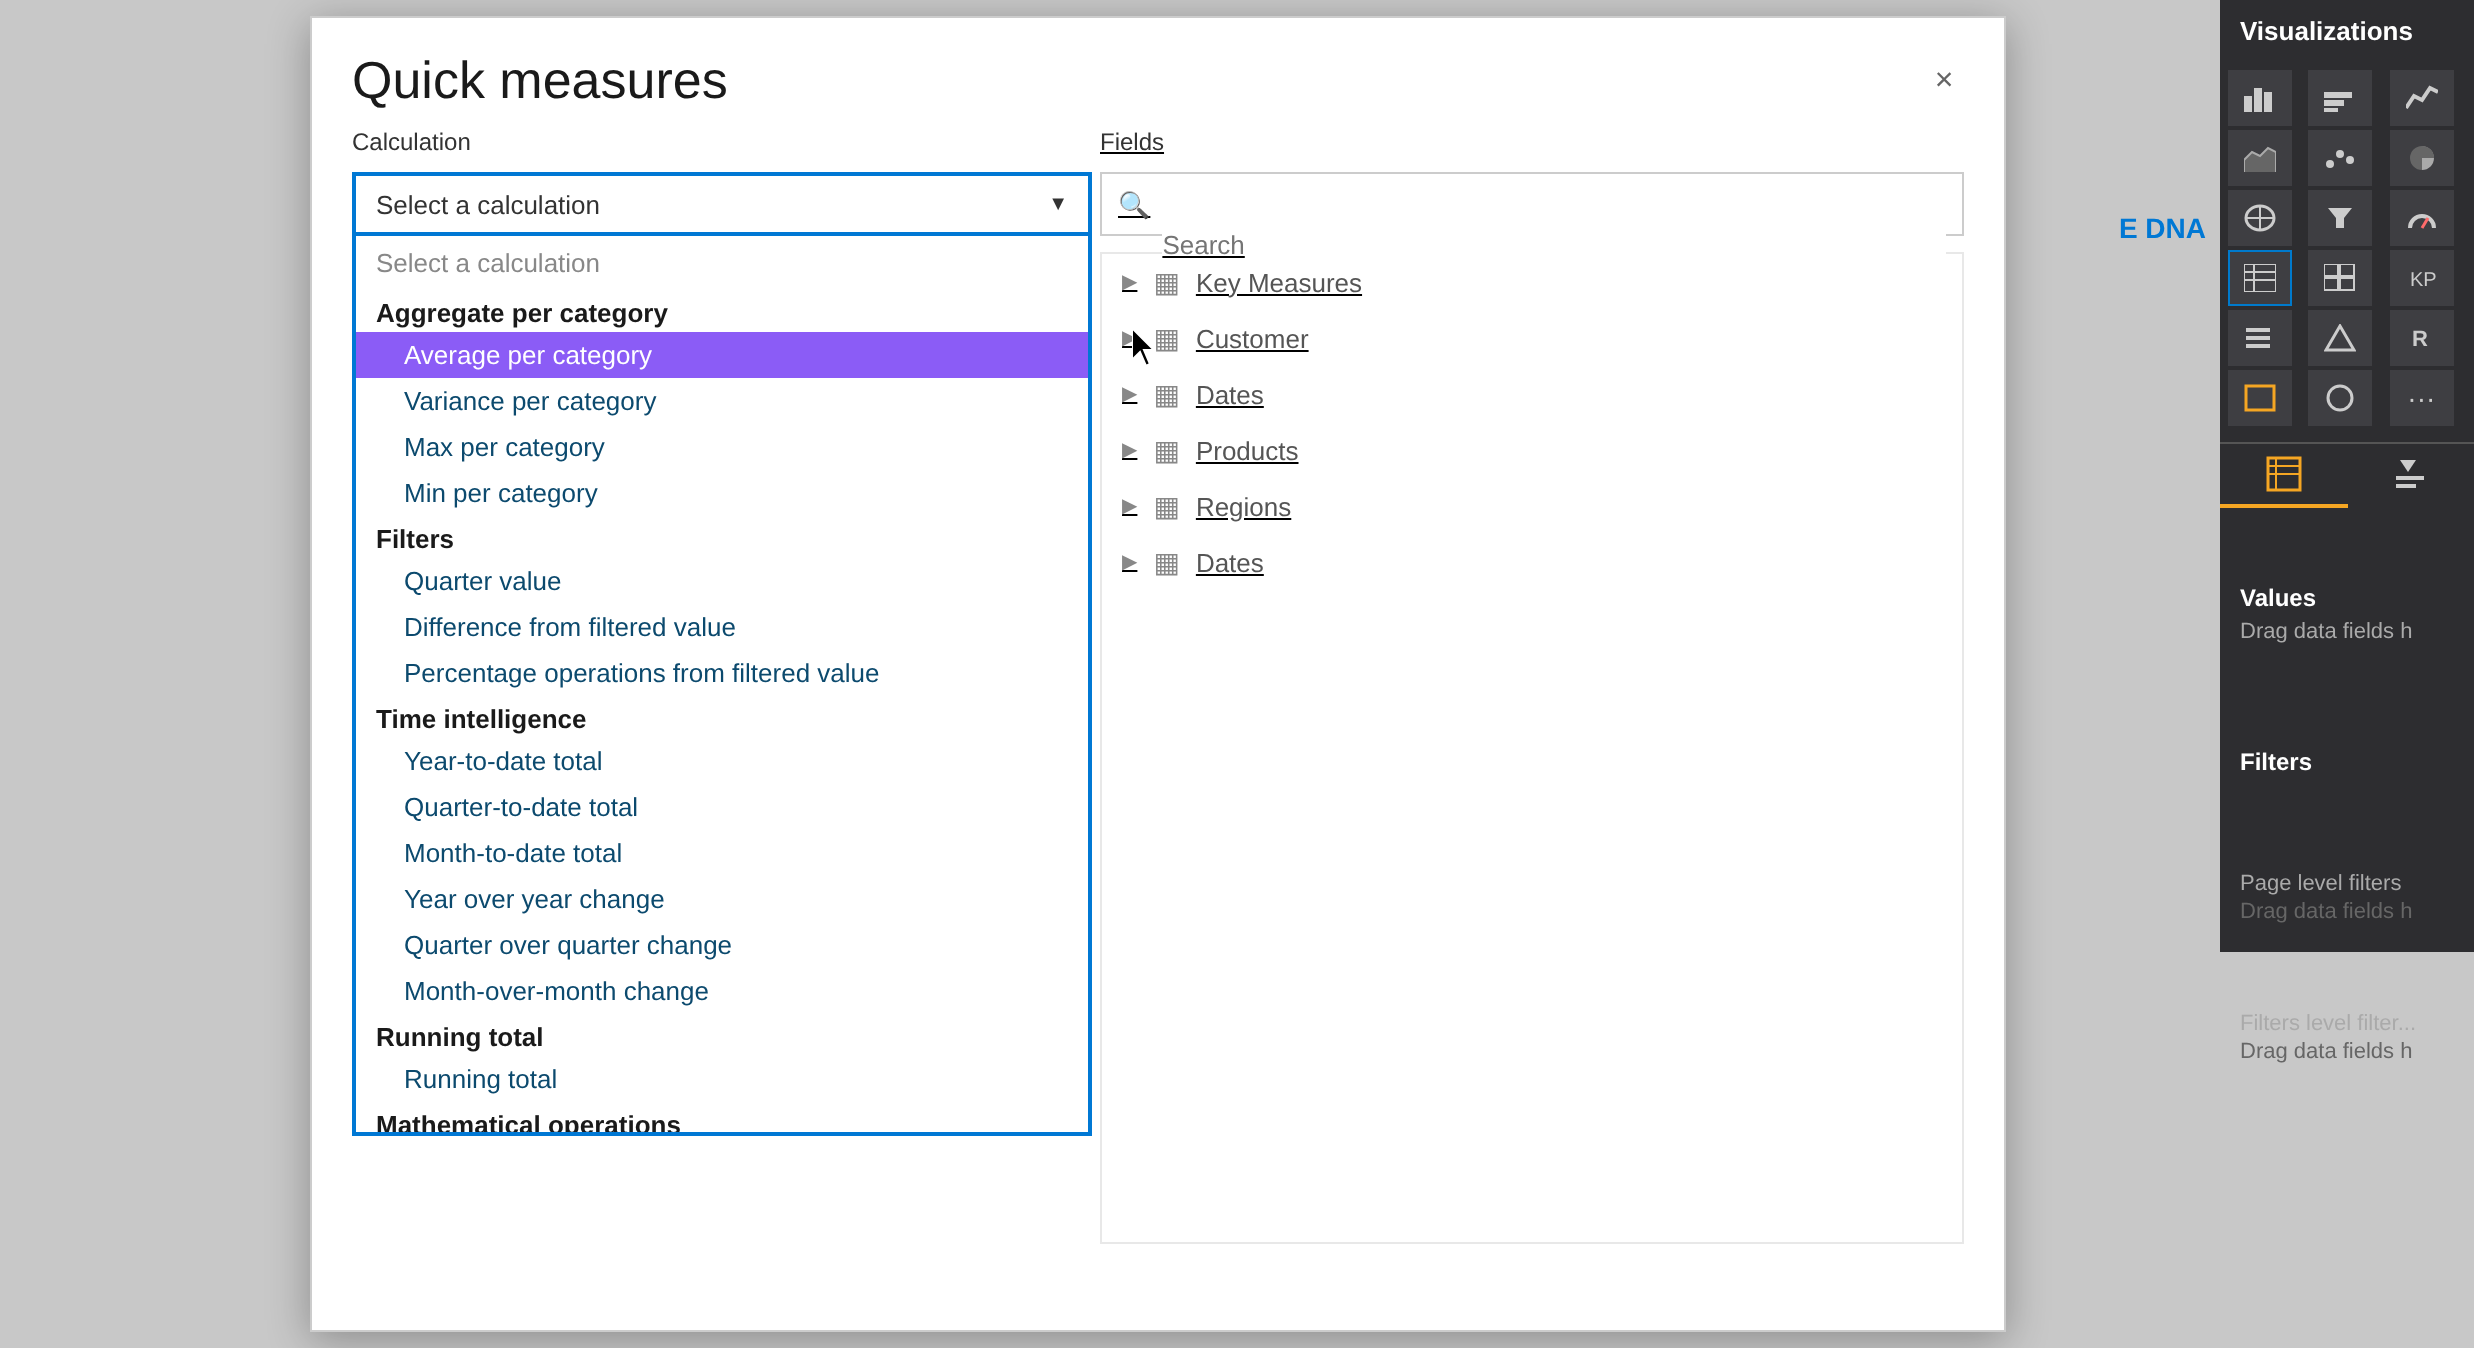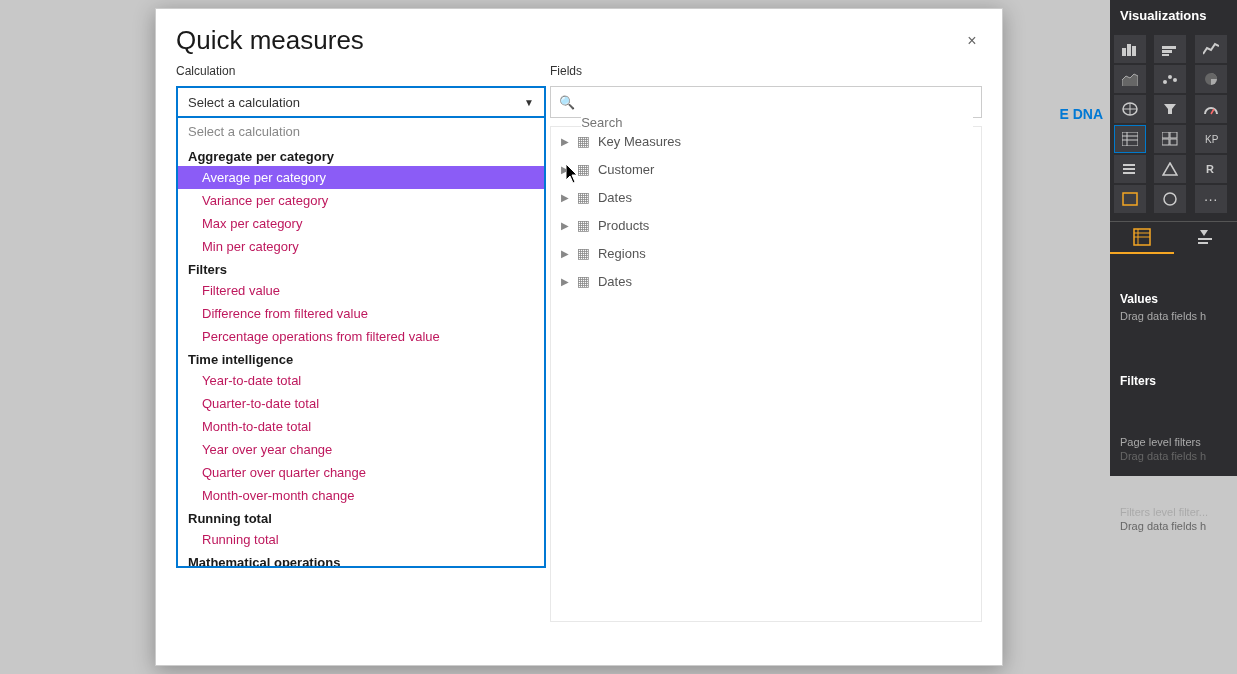--- a/index.html
+++ b/index.html
@@ -210,32 +210,33 @@
     .dropdown-group {
       padding: 4px 0 2px 10px;
       font-size: 13px;
       font-weight: 700;
       color: #1a1a1a;
     }
 
     .dropdown-item {
       padding: 4px 10px 4px 24px;
       font-size: 13px;
-      color: #be185d;
+      color: #0c4a6e;
       cursor: pointer;
     }
 
     .dropdown-item.selected {
       background: #8b5cf6;
       color: #ffffff;
     }
 
     
     .fields-section {
       flex: 1;
+      text-decoration: underline;
     }
 
     .search-box {
       width: 100%;
       height: 32px;
       border: 1px solid #cccccc;
       display: flex;
       align-items: center;
       padding: 0 8px;
       gap: 6px;
@@ -479,21 +480,21 @@
       </div>
 
       <div class="dropdown-list">
         <div class="dropdown-placeholder">Select a calculation</div>
         <div class="dropdown-group">Aggregate per category</div>
         <div class="dropdown-item selected">Average per category</div>
         <div class="dropdown-item">Variance per category</div>
         <div class="dropdown-item">Max per category</div>
         <div class="dropdown-item">Min per category</div>
         <div class="dropdown-group">Filters</div>
-        <div class="dropdown-item">Filtered value</div>
+        <div class="dropdown-item">Quarter value</div>
         <div class="dropdown-item">Difference from filtered value</div>
         <div class="dropdown-item">Percentage operations from filtered value</div>
         <div class="dropdown-group">Time intelligence</div>
         <div class="dropdown-item">Year-to-date total</div>
         <div class="dropdown-item">Quarter-to-date total</div>
         <div class="dropdown-item">Month-to-date total</div>
         <div class="dropdown-item">Year over year change</div>
         <div class="dropdown-item">Quarter over quarter change</div>
         <div class="dropdown-item">Month-over-month change</div>
         <div class="dropdown-group">Running total</div>

